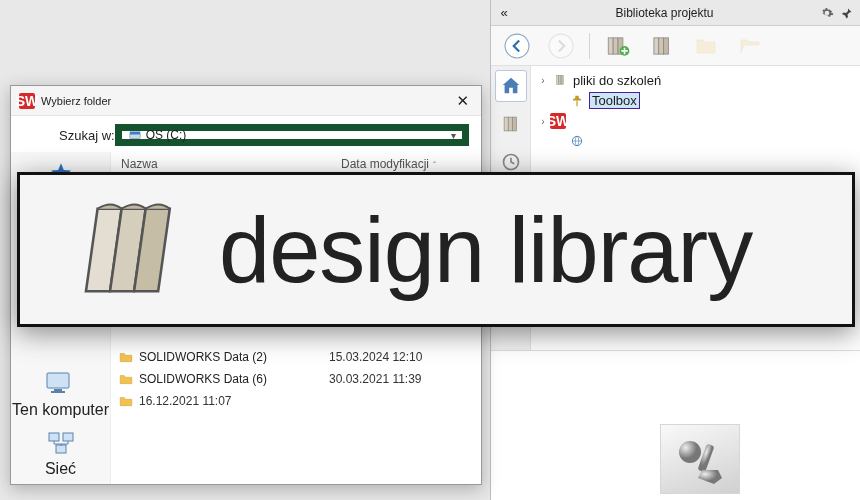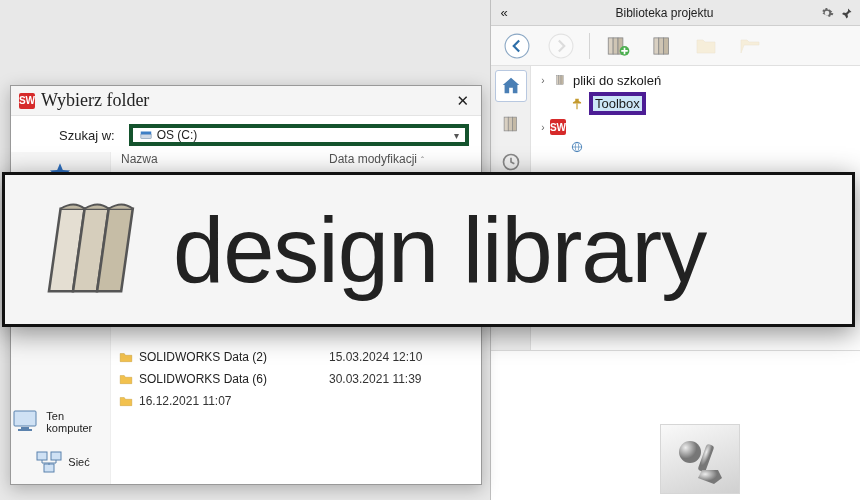--- a/index.html
+++ b/index.html
@@ -68,21 +68,21 @@
     background: #fff;
   }
   .tree-item {
     display: flex; align-items: center; gap: 4px;
     padding: 2px 0;
     cursor: pointer;
     color: #1a1a1a;
     font-size: 13px;
   }
   .tree-item .exp { width: 12px; color: #666; font-size: 10px; display:inline-block; text-align:center;}
-  .tree-item.selected span.lbl { background: #cde6f7; border: 4px solid #4c1d95; padding: 0 2px; }
+  .tree-item.selected span.lbl { background: #cde6f7; border: 1px solid #4c1d95; padding: 0 2px; }
   .tree-item .ic { width: 16px; height: 16px; display:inline-flex; align-items:center; justify-content:center; }
   .tree-item.level1 { padding-left: 0; }
   .tree-item.level2 { padding-left: 16px; }
   .panel-preview {
     height: 150px;
     background: #fff;
     border-top: 1px solid #ddd;
     position: relative;
     display: flex; align-items: center; justify-content: center;
   }
@@ -105,84 +105,83 @@
   }
   .dlg-title {
     display: flex; align-items: center;
     height: 30px; padding: 0 8px;
     background: #f5f5f5;
     border-bottom: 1px solid #e4e4e4;
   }
   .sw-badge {
     width: 16px; height: 16px;
     background: #d62a2a; color: #fff;
-    font-size: 10px; font-weight: bold;
+    font-size: 14px; font-weight: bold;
     display: flex; align-items: center; justify-content: center;
     border-radius: 2px; margin-right: 6px;
   }
-  .dlg-title .t { flex:1; font-size: 18px; font-family: Liberation Serif, serif; }
+  .dlg-title .t { flex:1; font-size: 11px; }
   .dlg-title .close { cursor: pointer; padding: 0 4px; font-size: 15px;}
   .dlg-search {
-    display: flex; align-items: center; gap: 14px;
+    display: flex; align-items: center; gap: 0;
     padding: 8px 12px 6px 48px;
   }
   .dlg-search .dd {
     flex: 1; height: 22px;
-    border: 4px solid #14532d;
+    border: 7px solid #14532d;
     display: flex; align-items: center; padding: 0 6px;
     background: #fff;
     font-size: 12px;
     position: relative;
   }
   .dlg-search .dd .chev { position:absolute; right:6px; color:#555; font-size:10px;}
   .dlg-body {
     flex: 1; display: flex;
   }
   .dlg-places {
     width: 100px;
     background: #f7f7f7;
     border-right: 1px solid #eee;
     display: flex; flex-direction: column; align-items: center;
     padding: 6px 0; gap: 8px;
   }
-  .place { display:flex; flex-direction:row; align-items:center; font-size:11px; cursor:pointer; gap:1px;}
+  .place { display:flex; flex-direction:column; align-items:center; font-size:16px; cursor:pointer; gap:1px;}
   .place .pic { width:36px; height:32px; display:flex; align-items:center; justify-content:center; }
   .dlg-list {
     flex: 1; display: flex; flex-direction: column;
     font-size: 12px;
   }
   .list-head {
-    display: flex; 
+    display: flex; align-items: center;
     height: 24px;
     border-bottom: 1px solid #e2e2e2;
-    padding-right: 12px;
     color: #555;
   }
   .col-name { flex: 1; padding-left: 10px; }
   .col-date { width: 140px; }
   .sort-ind { font-size: 9px; margin-left: 4px; color:#888;}
   .rows { flex:1; overflow:hidden; }
   .row {
     display: flex; align-items: center;
     height: 22px;
     padding-right: 12px;
   }
   .row .ic { width: 18px; display:flex; align-items:center; justify-content:center; margin-left: 6px; margin-right: 4px;}
   .row .nm { flex:1; }
   .row .dt { width:140px; color:#333; }
   
   .banner {
-    position: absolute; left: 2px; right: 5px;
+    position: absolute; left: 17px; right: 5px;
     top: 172px; height: 155px;
     background: #f5f5f5;
     border: 3px solid #111;
     box-shadow: 0 6px 26px rgba(0,0,0,.45);
     display: flex; align-items: center;
-    padding-left: 30px;
-    gap: 28px;
+    padding-left: 52px;
+    gap: 37px;
   }
   .banner .big-text {
     font-size: 92px;
     font-weight: 300;
     letter-spacing: -1px;
     color: #222;
     line-height: 1;
   }
   
   svg { display:block; }

